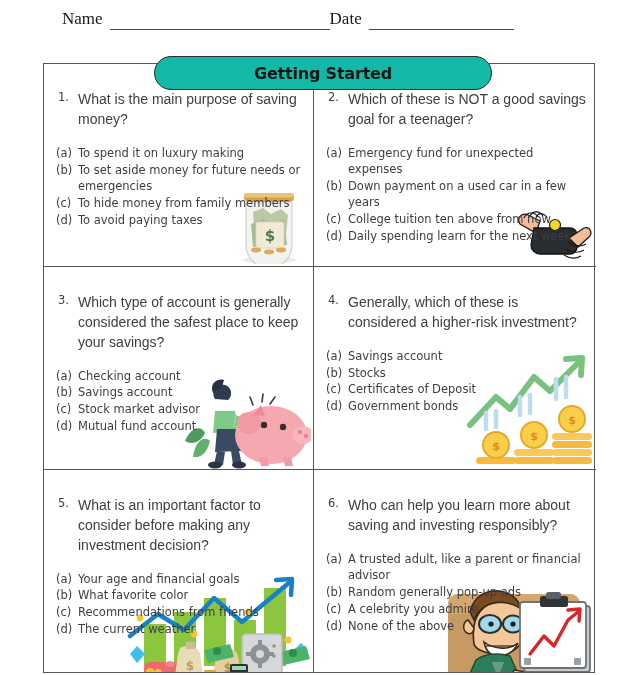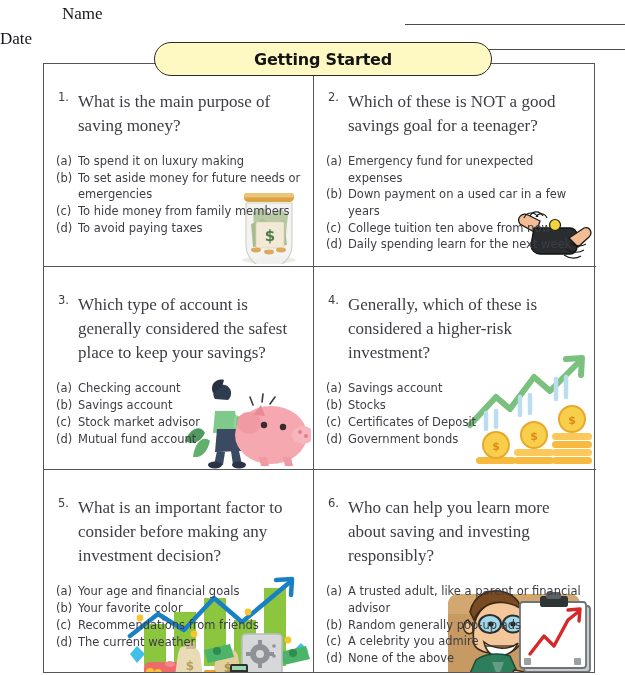--- a/index.html
+++ b/index.html
@@ -17,24 +17,23 @@
   }
 
   
   .name-date-row {
     position: absolute;
     top: 0;
     left: 0;
     width: 625px;
     height: 34px;
     display: flex;
-    align-items: flex-start;
+    align-items: center;
     padding: 4px 0 0 0;
     box-sizing: border-box;
-    flex-direction: column;
   }
   .nd-label {
     font-family: "Liberation Serif", "DejaVu Serif", serif;
     font-size: 17px;
     color: #17171c;
     white-space: nowrap;
   }
   .nd-name-label { margin-left: 62px; }
   .nd-date-label { margin-left: 0; }
   .nd-rule {
@@ -43,26 +42,26 @@
     align-self: flex-end;
     margin-bottom: 4px;
   }
   .nd-rule-name { width: 220px; margin-left: 7px; }
   .nd-rule-date { width: 145px; margin-left: 7px; }
 
   
   .title-pill {
     position: absolute;
     left: 154px;
-    top: 42px;
+    top: 56px;
     width: 338px;
     height: 34px;
     border: 1.6px solid #2b2b2b;
     border-radius: 22px;
-    background: #fef9c3;
+    background: #14b8a6;
     z-index: 5;
     display: flex;
     align-items: center;
     justify-content: center;
     box-sizing: border-box;
   }
   .title-pill-text {
     font-family: "DejaVu Sans", sans-serif;
     font-weight: bold;
     font-size: 16px;
@@ -103,22 +102,22 @@
   .q-num {
     font-family: "DejaVu Sans", sans-serif;
     font-size: 11.5px;
     color: #3d3d44;
     width: 22px;
     flex: 0 0 22px;
     padding-left: 2px;
     box-sizing: border-box;
   }
   .q-text {
-    font-family: Liberation Serif, serif;
-    font-size: 17px;
+    font-family: Liberation Sans, sans-serif;
+    font-size: 14px;
     line-height: 1.42;
     color: #3d3d44;
     flex: 1 1 auto;
   }
 
   .options {
     margin-top: 15px;
     position: relative;
     z-index: 2;
   }
@@ -355,21 +354,21 @@
       <span class="q-num">5.</span>
       <span class="q-text">What is an important factor to consider before making any investment decision?</span>
     </div>
     <div class="options">
       <div class="opt">
         <span class="opt-key">(a)</span>
         <span class="opt-text">Your age and financial goals</span>
       </div>
       <div class="opt">
         <span class="opt-key">(b)</span>
-        <span class="opt-text">Your favorite color</span>
+        <span class="opt-text">What favorite color</span>
       </div>
       <div class="opt">
         <span class="opt-key">(c)</span>
         <span class="opt-text">Recommendations from friends</span>
       </div>
       <div class="opt">
         <span class="opt-key">(d)</span>
         <span class="opt-text">The current weather</span>
       </div>
     </div>

